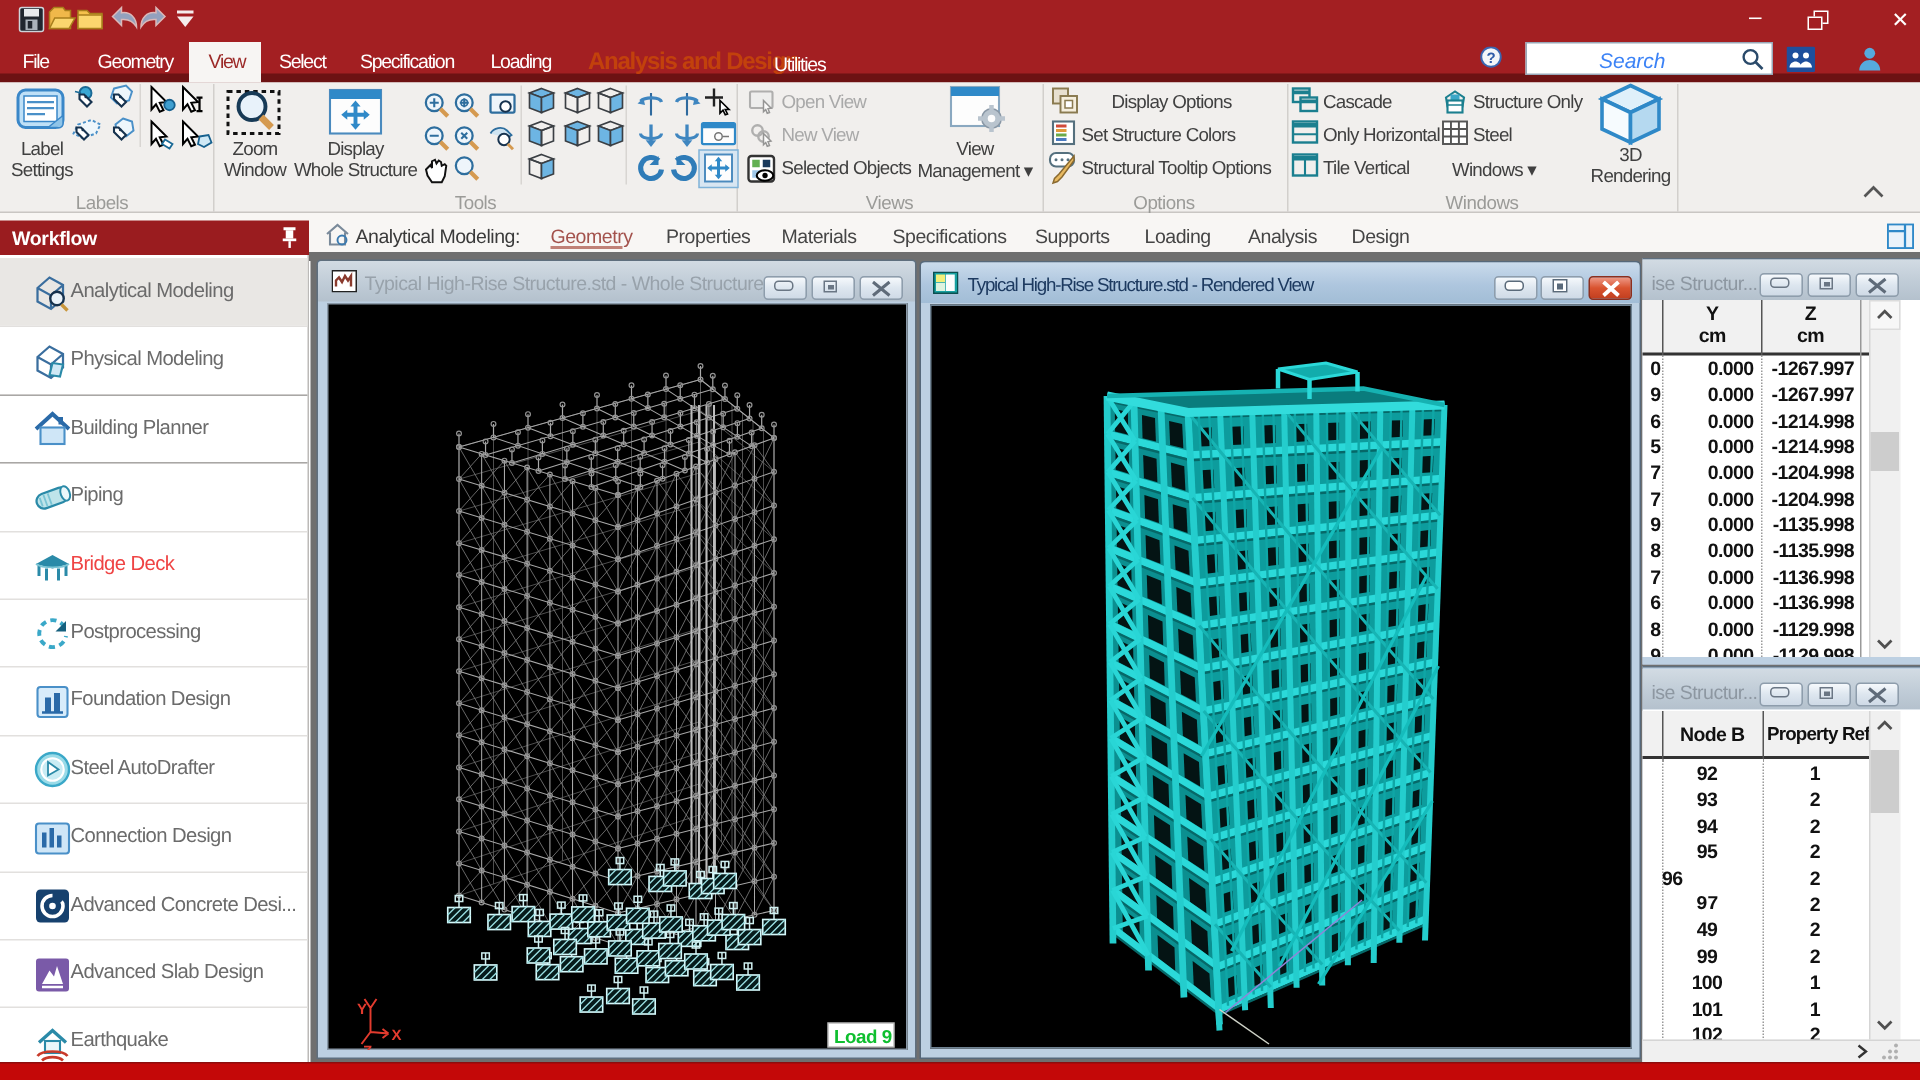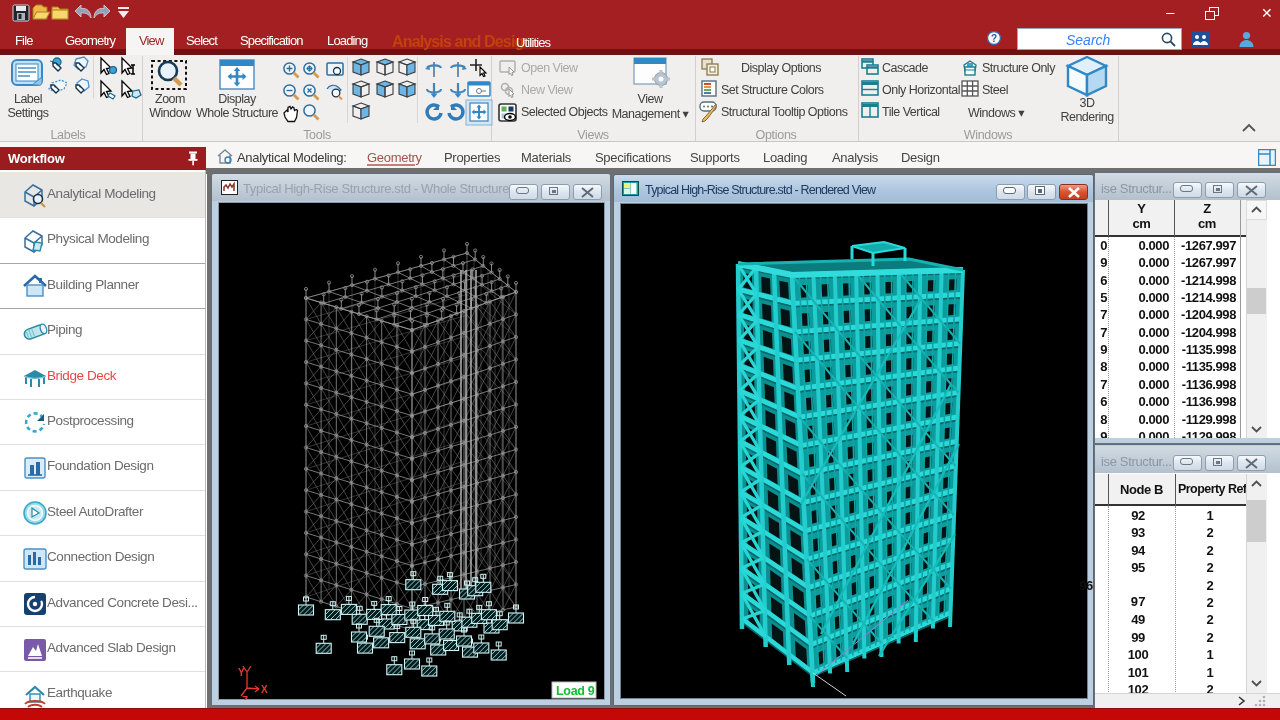--- a/index.html
+++ b/index.html
@@ -1115,21 +1115,21 @@
     <div class="abs" style="left:1175px;top:474px;width:1px;height:32px;background:#555"></div>
     <div class="abs" style="left:1175px;top:506px;width:0px;height:188px;border-left:1px dotted #9a9a9a"></div>
     <div class="abs tbl" style="left:1108px;top:508px;width:60px;text-align:center;">92</div>
     <div class="abs tbl" style="left:1180px;top:508px;width:60px;text-align:center;">1</div>
     <div class="abs tbl" style="left:1108px;top:525px;width:60px;text-align:center;">93</div>
     <div class="abs tbl" style="left:1180px;top:525px;width:60px;text-align:center;">2</div>
     <div class="abs tbl" style="left:1108px;top:543px;width:60px;text-align:center;">94</div>
     <div class="abs tbl" style="left:1180px;top:543px;width:60px;text-align:center;">2</div>
     <div class="abs tbl" style="left:1108px;top:560px;width:60px;text-align:center;">95</div>
     <div class="abs tbl" style="left:1180px;top:560px;width:60px;text-align:center;">2</div>
-    <div class="abs tbl" style="left:1056px;top:578px;width:60px;text-align:center;">96</div>
+    <div class="abs tbl" style="left:1108px;top:578px;width:60px;text-align:left;">96</div>
     <div class="abs tbl" style="left:1180px;top:578px;width:60px;text-align:center;">2</div>
     <div class="abs tbl" style="left:1108px;top:595px;width:60px;text-align:center;font-family:Liberation Mono, monospace;">97</div>
     <div class="abs tbl" style="left:1180px;top:595px;width:60px;text-align:center;">2</div>
     <div class="abs tbl" style="left:1108px;top:612px;width:60px;text-align:center;">49</div>
     <div class="abs tbl" style="left:1180px;top:612px;width:60px;text-align:center;">2</div>
     <div class="abs tbl" style="left:1108px;top:630px;width:60px;text-align:center;">99</div>
     <div class="abs tbl" style="left:1180px;top:630px;width:60px;text-align:center;">2</div>
     <div class="abs tbl" style="left:1108px;top:647px;width:60px;text-align:center;">100</div>
     <div class="abs tbl" style="left:1180px;top:647px;width:60px;text-align:center;">1</div>
     <div class="abs tbl" style="left:1108px;top:665px;width:60px;text-align:center;">101</div>

